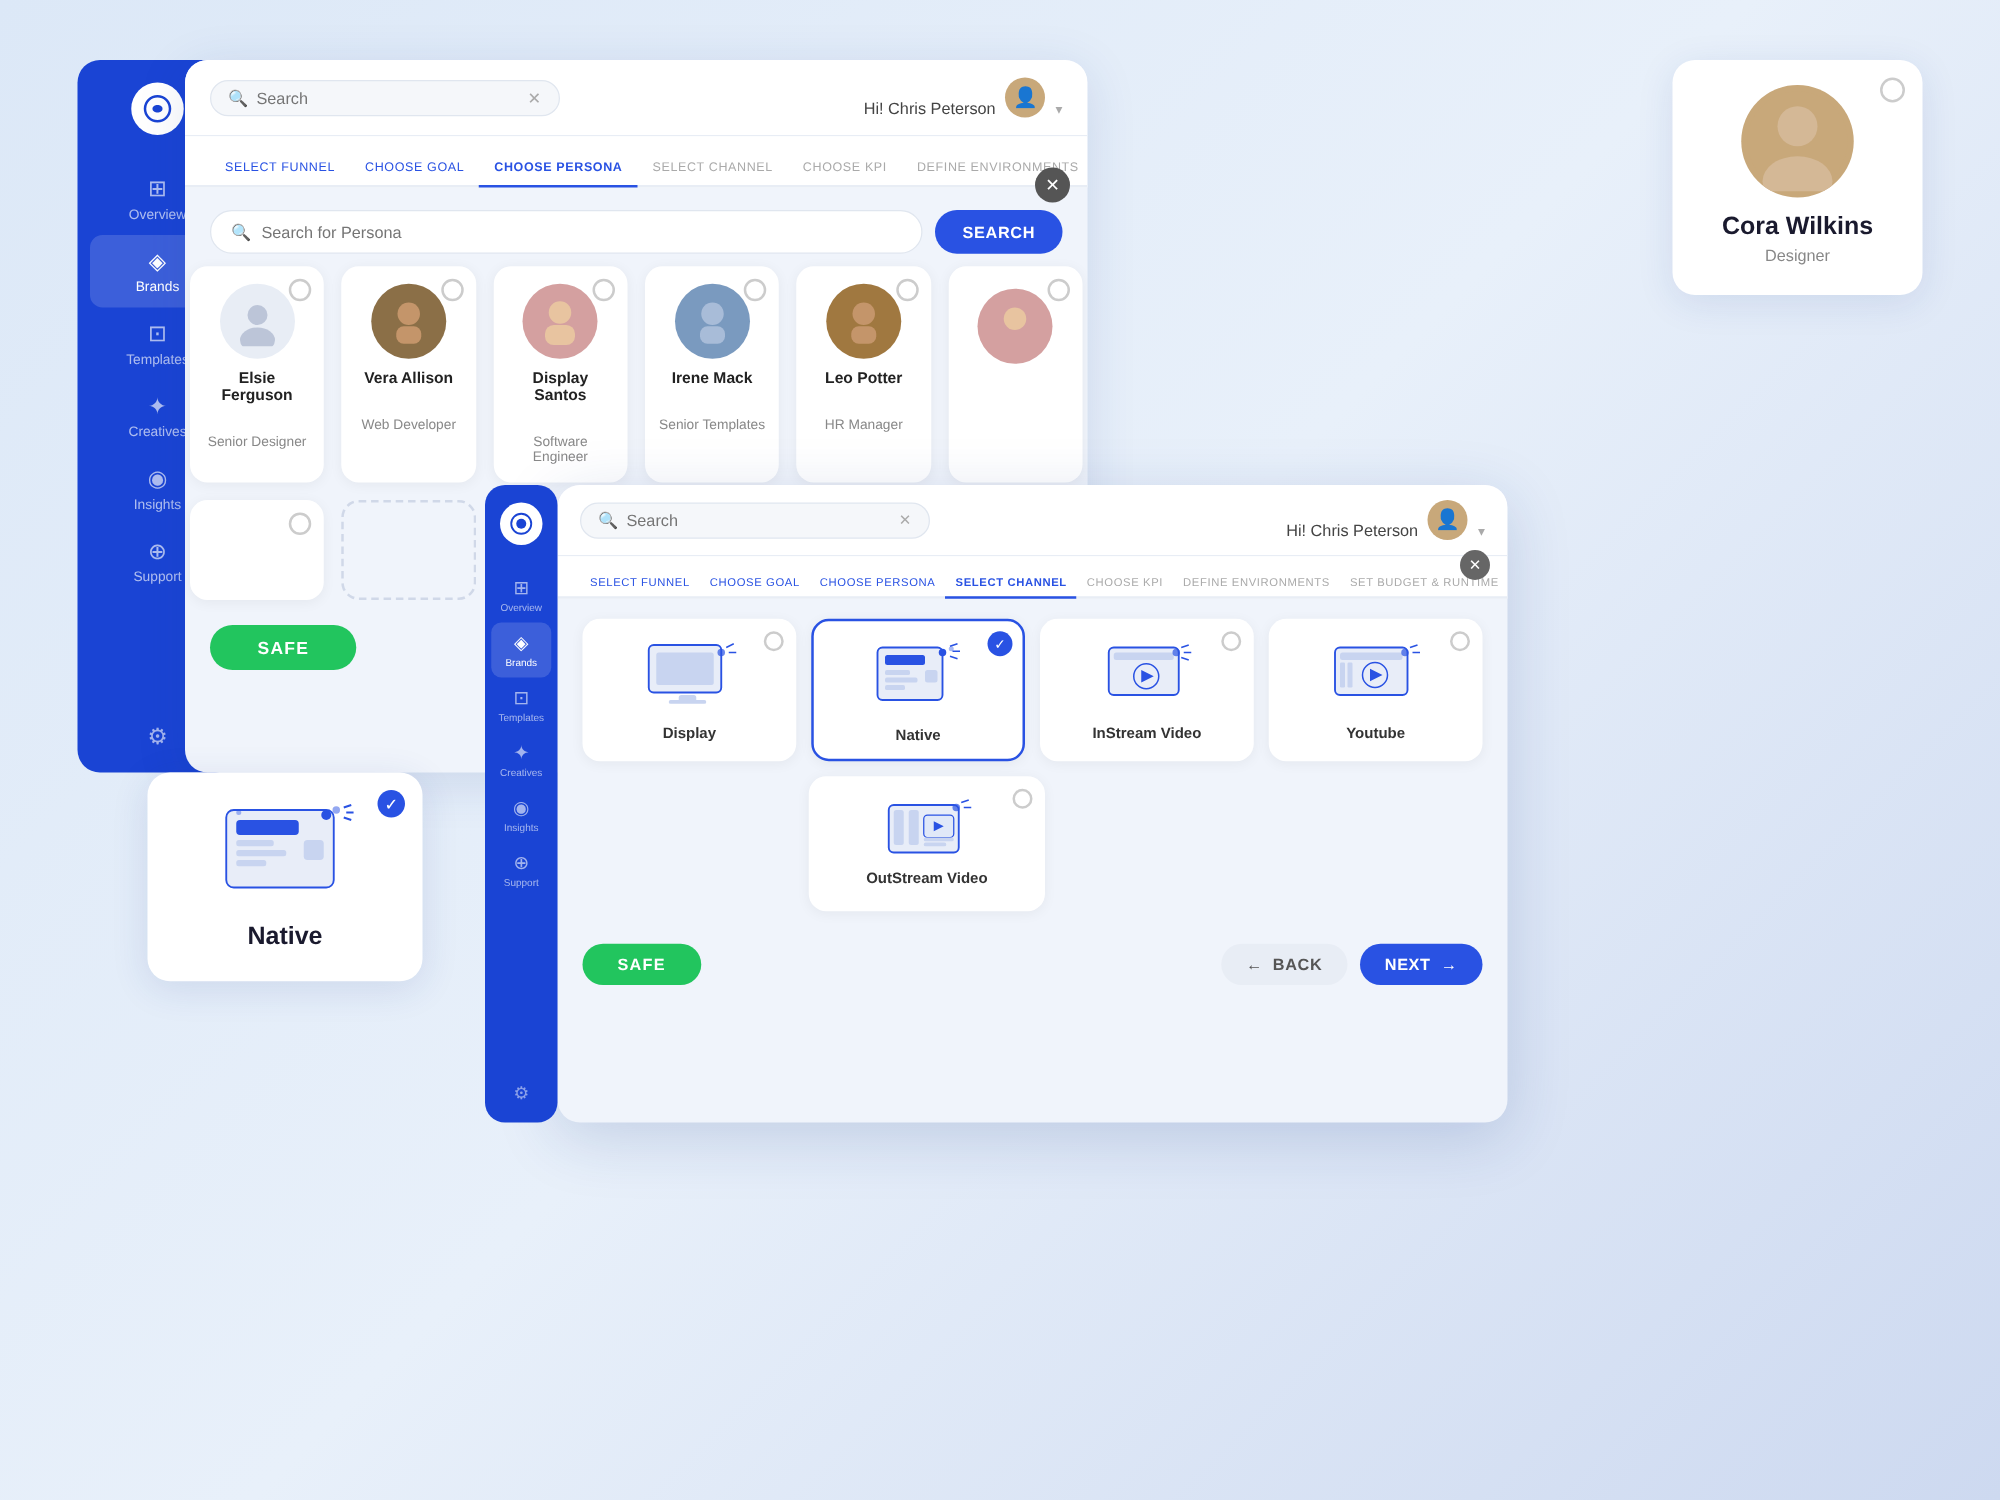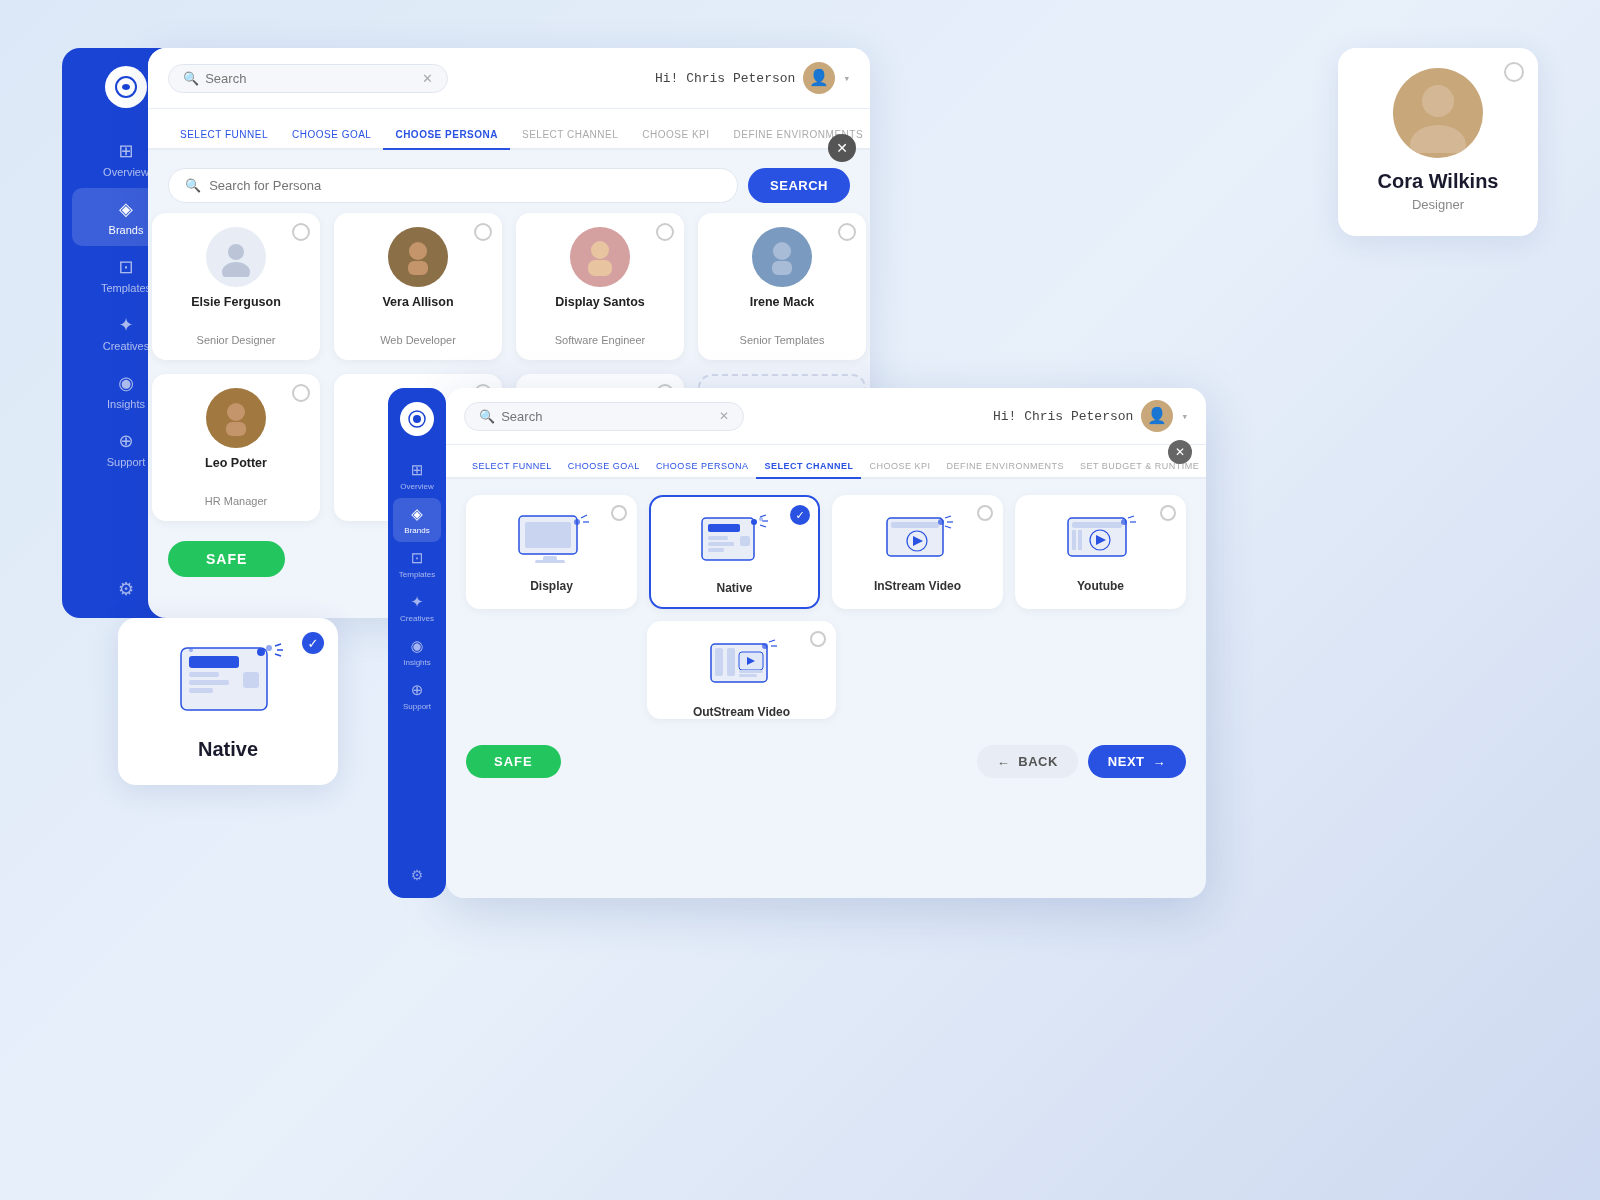--- a/index.html
+++ b/index.html
@@ -108,25 +108,24 @@
       outline: none;
       font-size: 13px;
       color: #555;
       width: 100%;
     }
     .search-icon { color: #aaa; font-size: 13px; }
     .search-close { color: #aaa; font-size: 13px; cursor: pointer; margin-left: auto; }
     .header-right {
       margin-left: auto;
       display: flex;
-      align-items: center;
+      align-items: flex-end;
       gap: 8px;
       font-size: 13px;
       color: #444;
-      font-family: Liberation Mono, monospace;
     }
     .avatar-small {
       width: 32px;
       height: 32px;
       border-radius: 50%;
       background: #c8a87a;
       overflow: hidden;
       display: flex;
       align-items: center;
       justify-content: center;
@@ -201,21 +200,21 @@
       padding: 9px 22px;
       font-size: 13px;
       cursor: pointer;
       font-weight: 600;
       letter-spacing: 0.5px;
     }
 
     
     .persona-grid {
       display: grid;
-      grid-template-columns: repeat(4, 1fr);
+      grid-template-columns: repeat(6, 1fr);
       gap: 14px;
       padding: 0 4px 14px;
     }
     .persona-card {
       background: white;
       border-radius: 14px;
       padding: 14px 10px;
       display: flex;
       flex-direction: column;
       align-items: center;
@@ -862,21 +861,21 @@
           </svg>
         </div>
         <div class="channel-label">Youtube</div>
       </div>
     </div>
 
     <div style="display:flex;gap:12px;align-items:flex-start;">
 
       <div style="flex:1;"></div>
 
-      <div style="flex:1;background:white;border-radius:14px;padding:16px 10px 0;display:flex;flex-direction:column;align-items:center;gap:10px;position:relative;box-shadow:0 2px 10px rgba(0,0,0,0.05);cursor:pointer;">
+      <div style="flex:1;background:white;border-radius:14px;padding:16px 10px 20px;display:flex;flex-direction:column;align-items:center;position:relative;box-shadow:0 2px 10px rgba(0,0,0,0.05);cursor:pointer;">
         <div class="channel-radio"></div>
         <div class="channel-icon">
           <svg width="78" height="56" viewBox="0 0 78 56" fill="none">
             <rect x="8" y="6" width="56" height="38" rx="4" fill="#e8edf8" stroke="#2952e3" stroke-width="1.5"></rect>
             <rect x="12" y="10" width="8" height="28" rx="2" fill="#c8d4f0"></rect>
             <rect x="24" y="10" width="8" height="28" rx="2" fill="#c8d4f0"></rect>
             <rect x="36" y="14" width="24" height="18" rx="3" fill="#e0e8f8" stroke="#2952e3" stroke-width="1"></rect>
             <rect x="36" y="32" width="24" height="3" rx="1.5" fill="#c8d4f0"></rect>
             <rect x="36" y="36" width="18" height="3" rx="1.5" fill="#c8d4f0"></rect>
             <polygon points="44,19 44,27 52,23" fill="#2952e3"></polygon>

